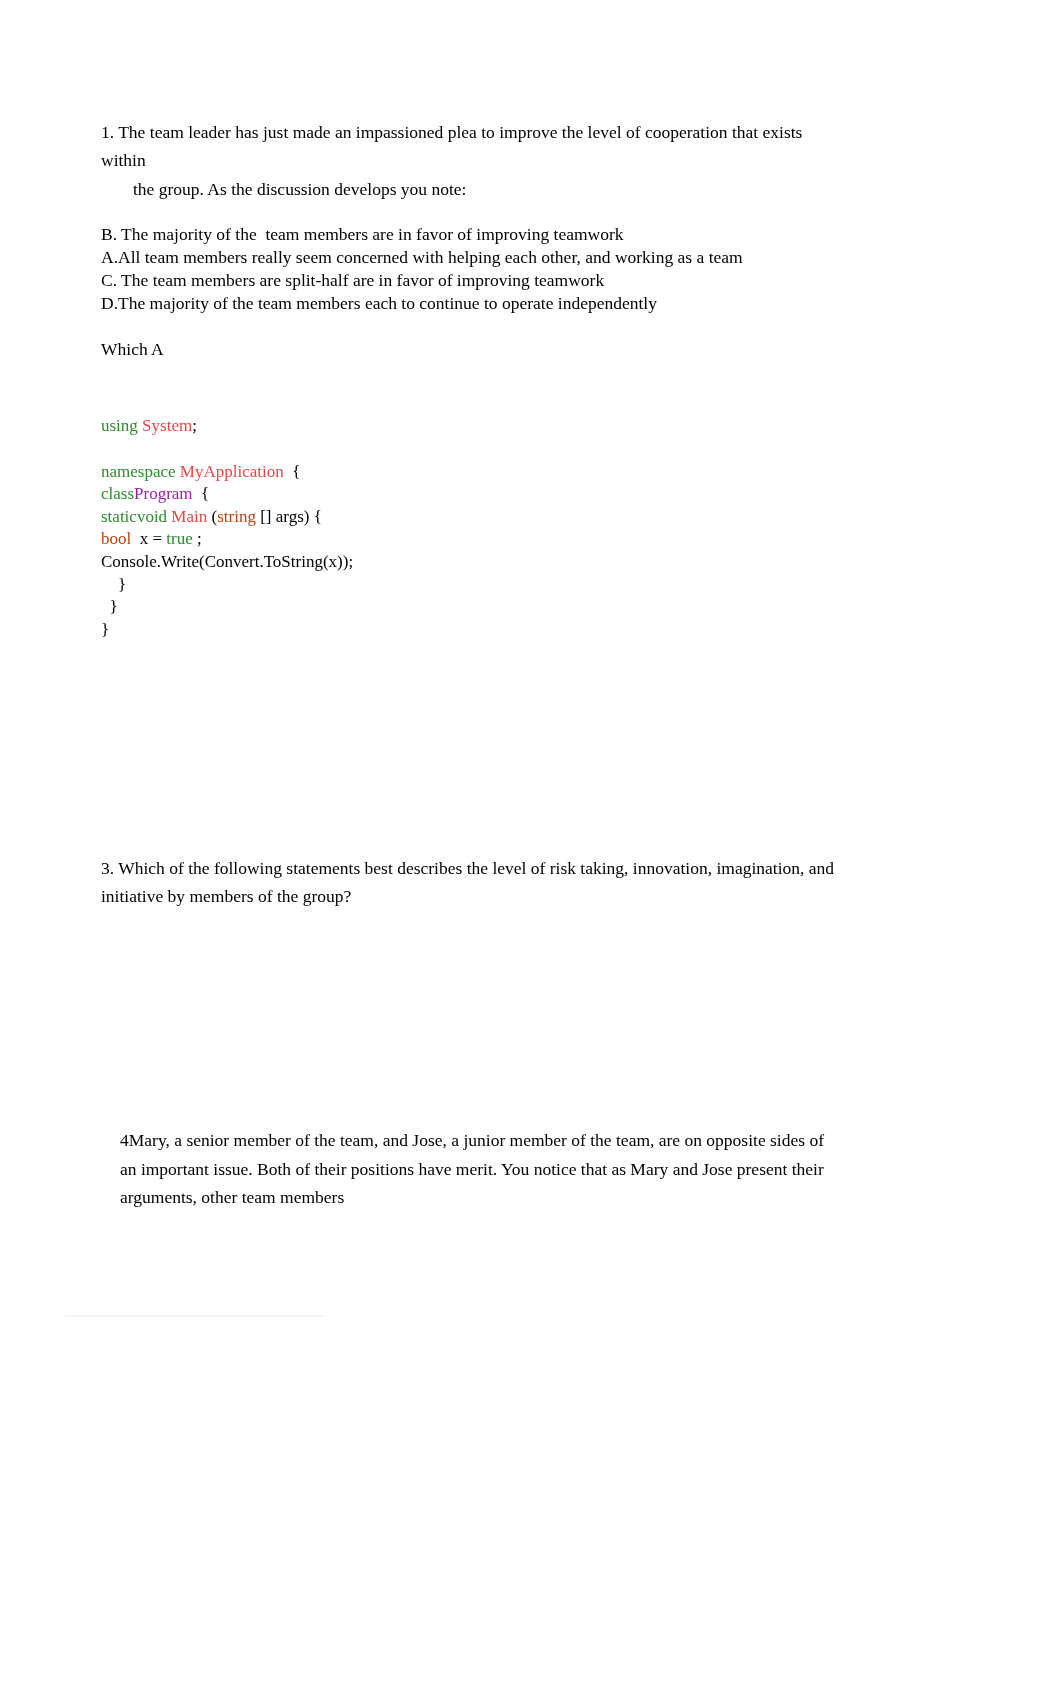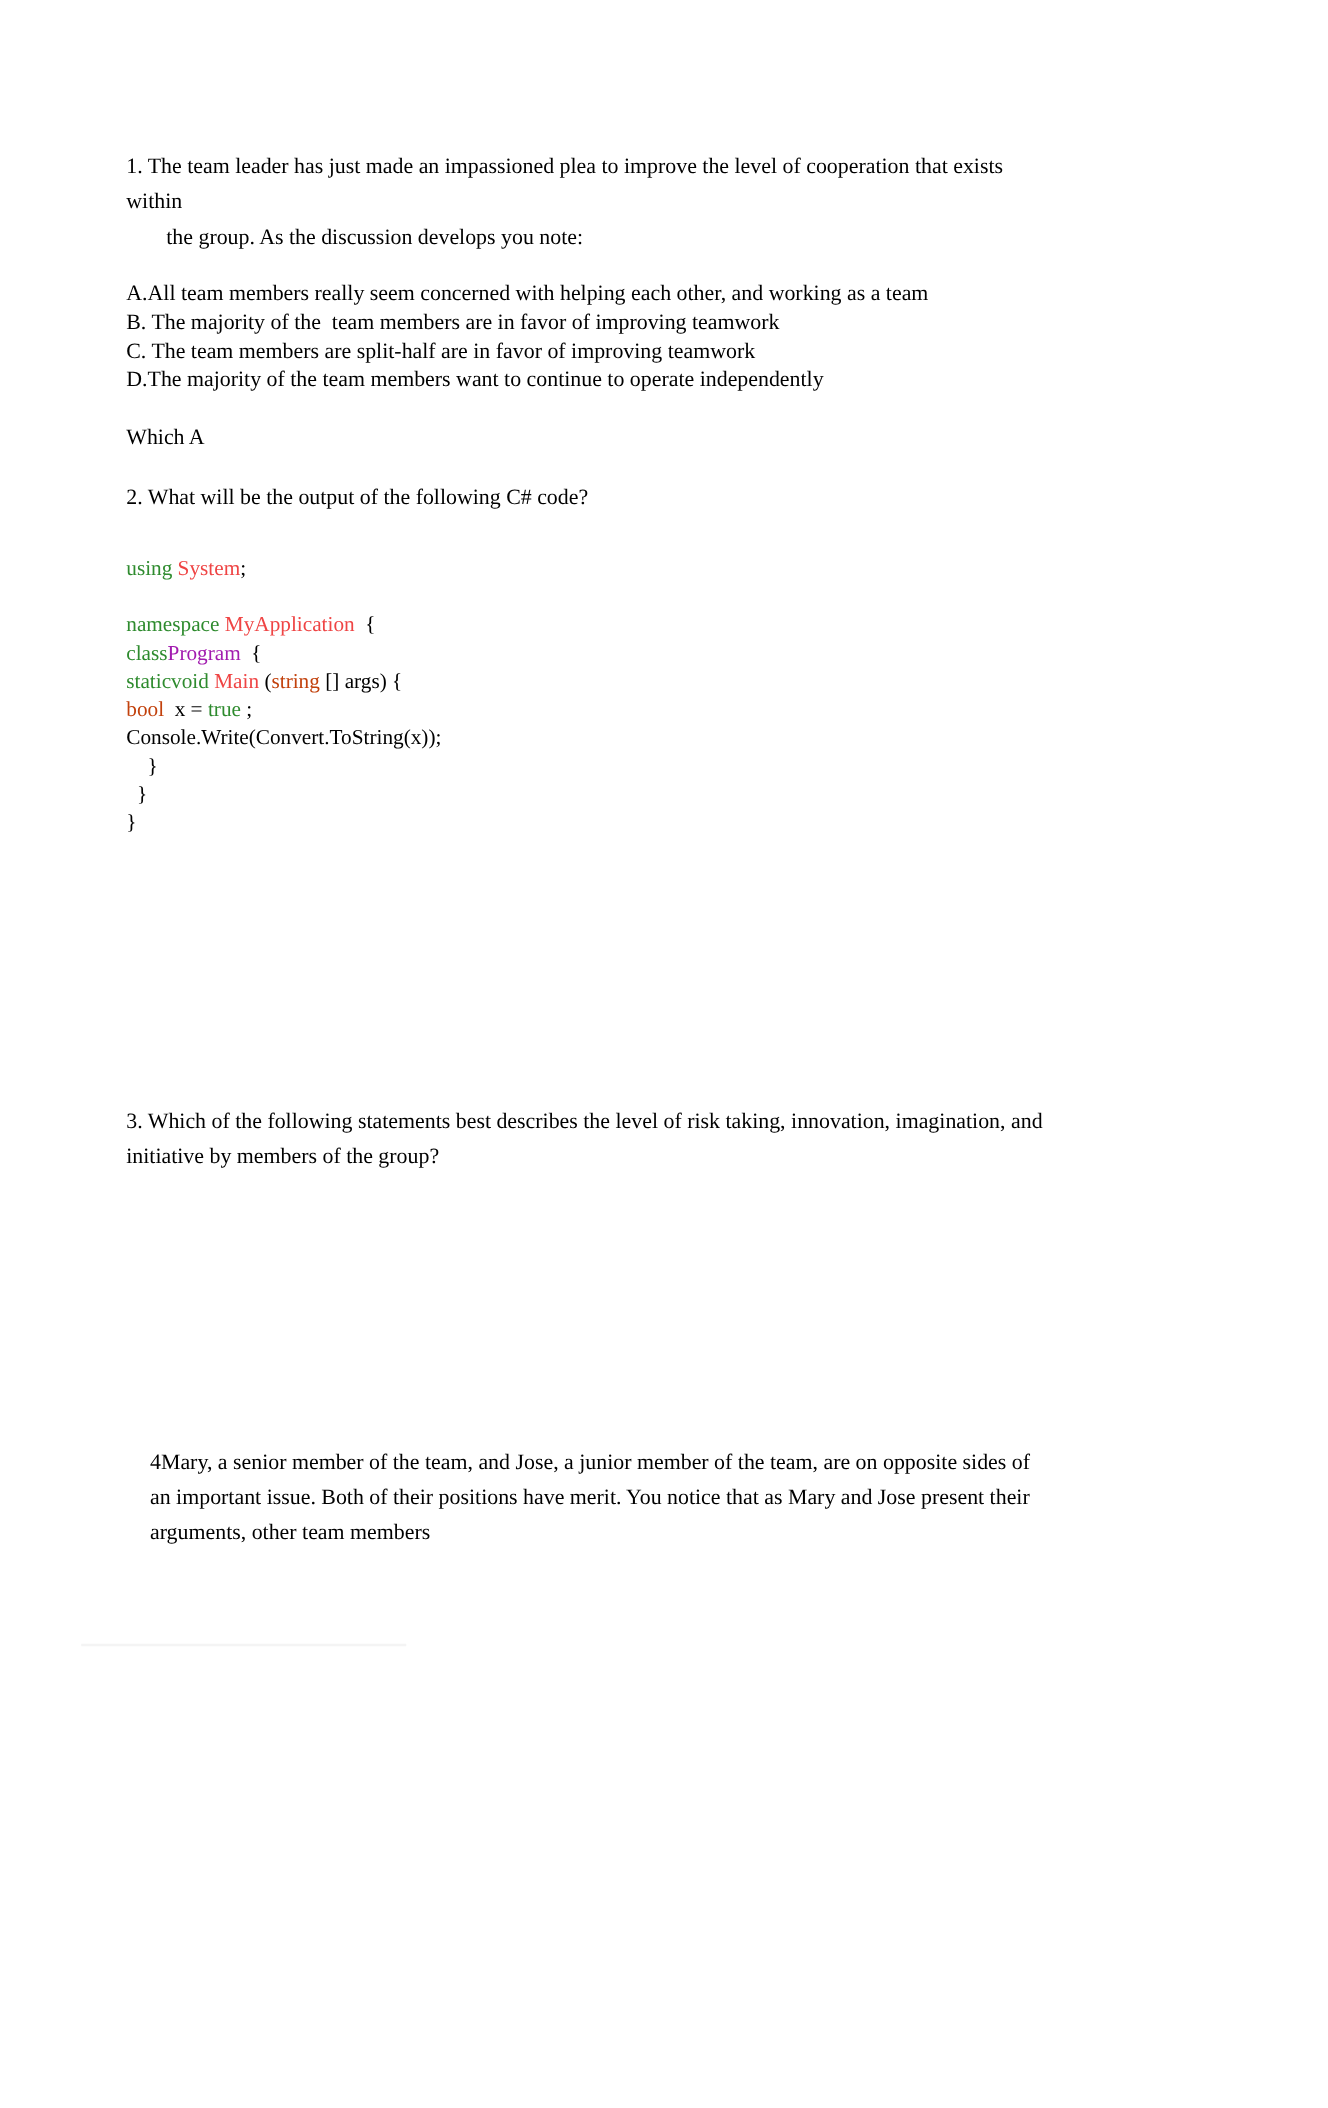--- a/index.html
+++ b/index.html
@@ -104,35 +104,32 @@
     <div class="sp-q1"></div>
 
     <div class="q-block">
       <div class="q-line">1. The team leader has just made an impassioned plea to improve the level of cooperation that exists within</div>
       <div class="q-line indent-1">the group. As the discussion develops you note:</div>
     </div>
 
     <div class="sp-after-opts"></div>
 
     <ul class="opt-list">
+      <li class="opt-item">B. The majority of the  team members are in favor of improving teamwork</li>
       <li class="opt-item">A.All team members really seem concerned with helping each other, and working as a team</li>
-      <li class="opt-item">B. The majority of the  team members are in favor of improving teamwork</li>
       <li class="opt-item">C. The team members are split-half are in favor of improving teamwork</li>
-      <li class="opt-item">D.The majority of the team members want to continue to operate independently</li>
+      <li class="opt-item">D.The majority of the team members each to continue to operate independently</li>
     </ul>
 
     <div class="sp-after-opts"></div>
 
     <div class="answer-line">Which A</div>
 
     <div class="sp-after-ans"></div>
 
-    <div class="q-block">
-      <div class="q-line">2. What will be the output of the following C# code?</div>
-    </div>
 
     <div class="sp-before-code"></div>
 
     <div class="code-block" id="code-block"><div class="code-line"><span class="tok-kw">using </span><span class="tok-type">System</span><span class="tok-plain">;</span></div><div class="code-line blank"></div><div class="code-line"><span class="tok-kw">namespace </span><span class="tok-type">MyApplication</span><span class="tok-plain">  {</span></div><div class="code-line"><span class="tok-kw">class</span><span class="tok-class">Program</span><span class="tok-plain">  {</span></div><div class="code-line"><span class="tok-kw">staticvoid </span><span class="tok-type">Main </span><span class="tok-plain">(</span><span class="tok-prim">string </span><span class="tok-plain">[] args) {</span></div><div class="code-line"><span class="tok-prim">bool </span><span class="tok-plain"> x = </span><span class="tok-kw">true </span><span class="tok-plain">;</span></div><div class="code-line"><span class="tok-plain">Console.Write(Convert.ToString(x));</span></div><div class="code-line"><span class="tok-plain">    }</span></div><div class="code-line"><span class="tok-plain">  }</span></div><div class="code-line"><span class="tok-plain">}</span></div></div>
 
     <div class="sp-after-code"></div>
 
     <div class="q-block">
       <div class="q-line">3. Which of the following statements best describes the level of risk taking, innovation, imagination, and</div>
       <div class="q-line">initiative by members of the group?</div>

